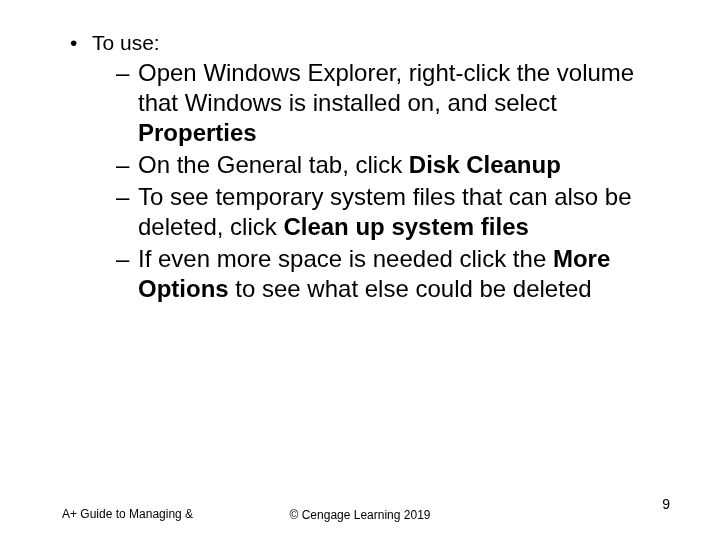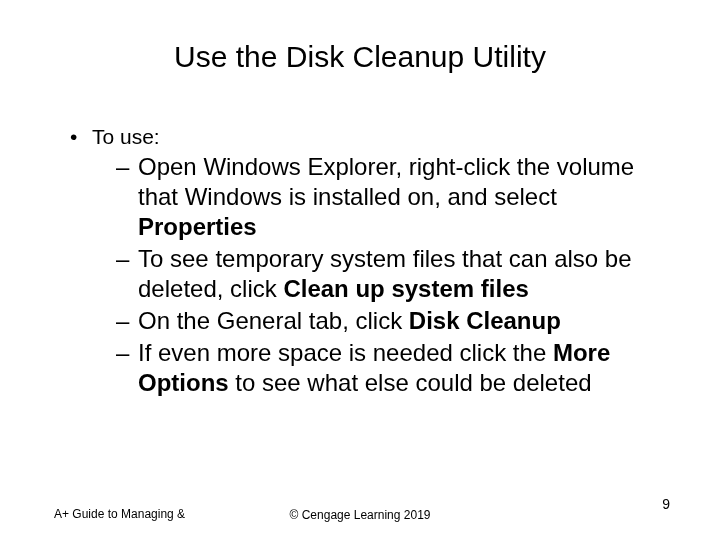--- a/index.html
+++ b/index.html
@@ -65,21 +65,21 @@
   .footer {
     position: absolute;
     bottom: 18px;
     left: 0;
     width: 100%;
     font-size: 12px;
     color: #000;
   }
   .footer-left {
     position: absolute;
-    left: 54px;
+    left: 62px;
     bottom: 0;
     line-height: 1.25;
   }
   .footer-center {
     position: absolute;
     left: 50%;
     transform: translateX(-50%);
     bottom: 0;
   }
   .footer-right {
@@ -87,35 +87,34 @@
     right: 50px;
     bottom: 10px;
     font-size: 14px;
   }
 </style>
 </head>
 <body>
 
 <div class="slide">
 
-  <h1 class="title">Use the Disk Cleanup Utility</h1>
 
   <div class="content">
     <ul class="level1">
       <li>
         <span>To use:</span>
         <ul class="level2">
           <li>
             <span>Open Windows Explorer, right-click the volume that Windows is installed on, and select </span><span class="bold">Properties</span>
           </li>
           <li>
-            <span>To see temporary system files that can also be deleted, click </span><span class="bold">Clean up system files</span>
+            <span>On the General tab, click </span><span class="bold">Disk Cleanup</span>
           </li>
           <li>
-            <span>On the General tab, click </span><span class="bold">Disk Cleanup</span>
+            <span>To see temporary system files that can also be deleted, click </span><span class="bold">Clean up system files</span>
           </li>
           <li>
             <span>If even more space is needed click the </span><span class="bold">More Options</span><span> to see what else could be deleted</span>
           </li>
         </ul>
       </li>
     </ul>
   </div>
 
   <div class="footer">

